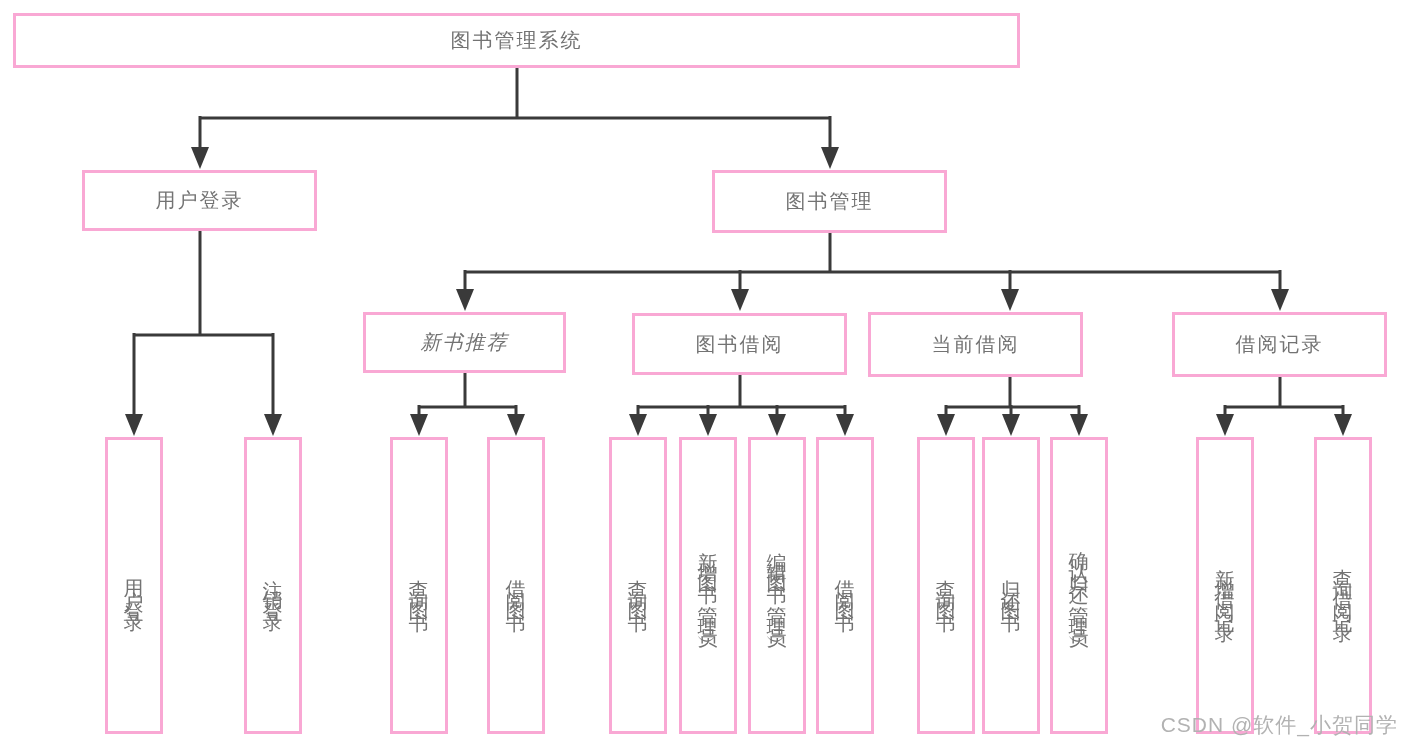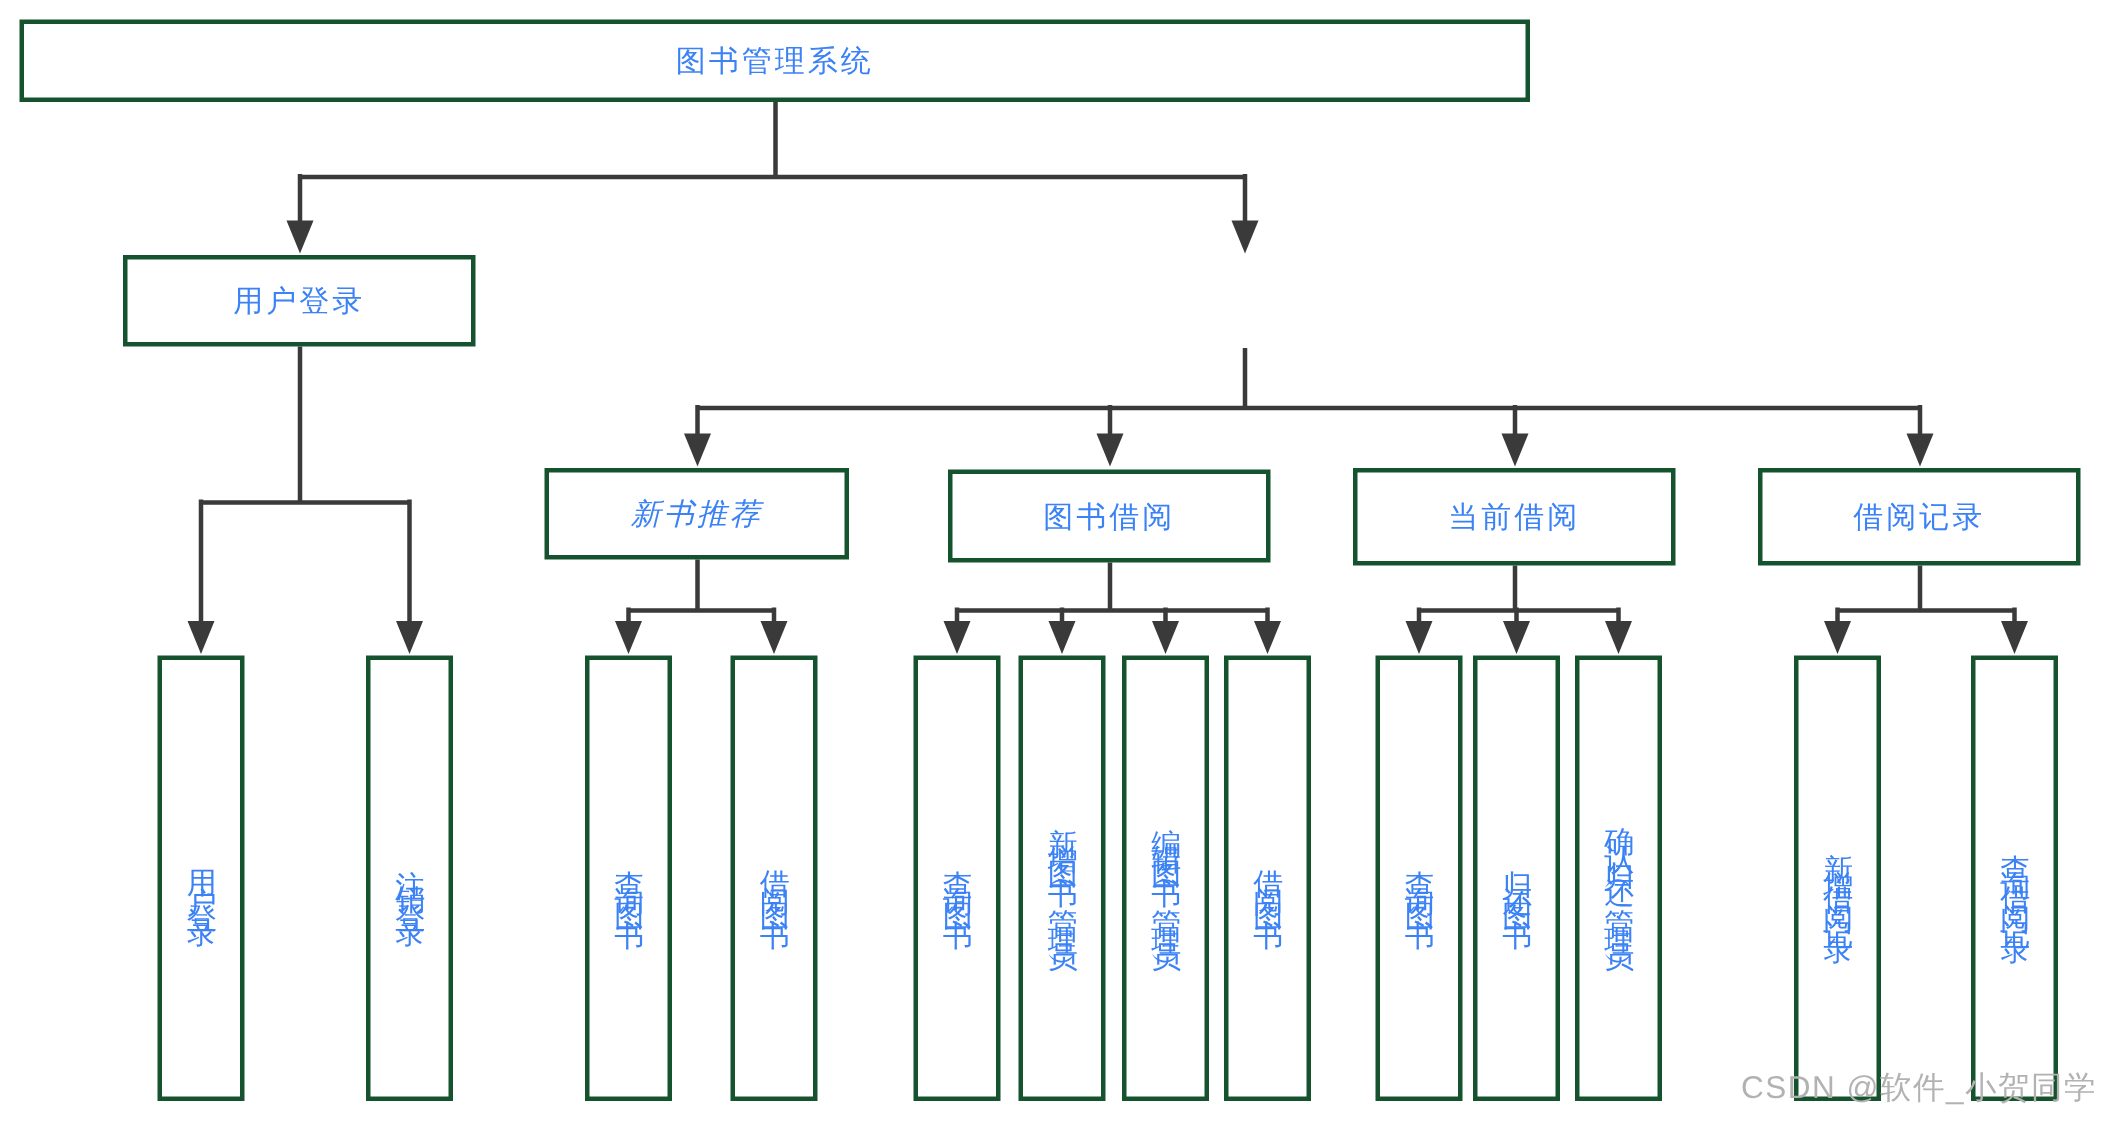--- a/index.html
+++ b/index.html
@@ -4,22 +4,22 @@
 <style>
   html,body{margin:0;padding:0;background:#ffffff;}
   #canvas{
     position:relative;width:1405px;height:747px;background:#ffffff;
     font-family:"Liberation Sans","DejaVu Sans",sans-serif;overflow:hidden;
   }
   #wires{position:absolute;left:0;top:0;pointer-events:none;}
   #wires path{stroke:#3a3a3a;stroke-width:3;fill:none;}
   #wires polygon{fill:#3a3a3a;stroke:none;}
   .node{
-    position:absolute;box-sizing:border-box;border:3px solid #14532d;background:#ffffff;
-    display:flex;align-items:center;justify-content:center;color:#3b82f6;
+    position:absolute;box-sizing:border-box;border:3px solid #f9a8d4;background:#ffffff;
+    display:flex;align-items:center;justify-content:center;color:#737373;
   }
   .h-node{font-size:20px;letter-spacing:2px;white-space:nowrap;}
   .v-node span{
     writing-mode:vertical-rl;text-orientation:mixed;
     font-size:20px;letter-spacing:11px;line-height:1;
   }
   .watermark{
     position:absolute;right:7px;bottom:8px;z-index:5;
     font-size:21px;color:#b2b2b2;letter-spacing:1px;white-space:nowrap;margin-left:36px;
   }
@@ -68,24 +68,25 @@
     <g>
       <path d="M1280 376 V407 M1225 407 H1343 M1225 405 V417 M1343 405 V417"></path>
       <polygon points="1216,414 1234,414 1225,436"></polygon>
       <polygon points="1334,414 1352,414 1343,436"></polygon>
     </g>
   </svg>
 
   <div class="node h-node" style="left:13px;top:13px;width:1007px;height:55px;">图书管理系统</div>
 
   <div class="node h-node" style="left:82px;top:170px;width:235px;height:61px;">用户登录</div>
+  <div class="node h-node" style="left:712px;top:170px;width:235px;height:63px;">图书管理</div>
 
   <div class="node h-node" style="left:363px;top:312px;width:203px;height:61px;font-style:italic;">新书推荐</div>
   <div class="node h-node" style="left:632px;top:313px;width:215px;height:62px;">图书借阅</div>
-  <div class="node h-node" style="left:902px;top:312px;width:215px;height:65px;">当前借阅</div>
+  <div class="node h-node" style="left:868px;top:312px;width:215px;height:65px;">当前借阅</div>
   <div class="node h-node" style="left:1172px;top:312px;width:215px;height:65px;">借阅记录</div>
 
   <div class="node v-node" style="left:105px;top:437px;width:58px;height:297px;">
     <span>用户登录</span>
     </div>
   <div class="node v-node" style="left:244px;top:437px;width:58px;height:297px;">
     <span>注销登录</span>
     </div>
 
   <div class="node v-node" style="left:390px;top:437px;width:58px;height:297px;">

